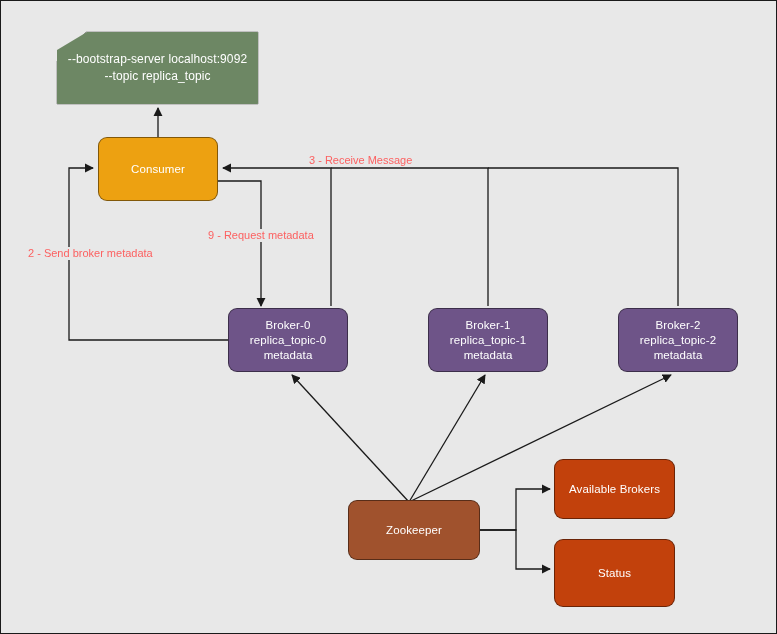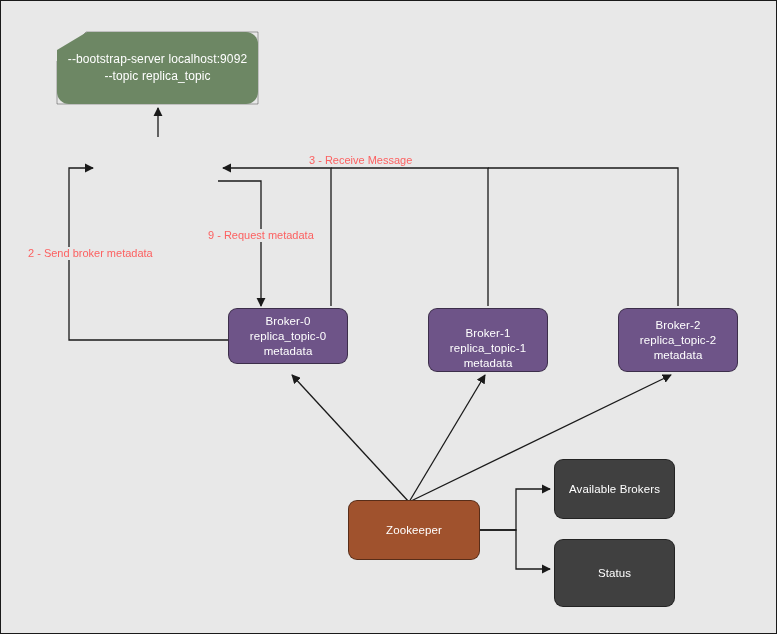--- a/index.html
+++ b/index.html
@@ -36,31 +36,31 @@
     font-size: 11.5px;
     line-height: 15px;
     border: 1px solid rgba(0,0,0,0.45);
     letter-spacing: 0.1px;
   }
   .node.rounded { border-radius: 9px; }
 
   .node-command {
     background: #6d8764;
     border: none;
-    border-radius: 12px;
+    border-radius: 1px;
     padding: 4px 8px;
     line-height: 17px;
     font-size: 12px;
     clip-path: polygon(30px 0, 100% 0, 100% 100%, 0 100%, 0 18px);
   }
 
   .node-consumer { background: #eda111; }
   .node-broker   { background: #72588f; background-color: #6e5488; }
   .node-zk       { background: #a0522d; }
-  .node-blue     { background: #404040; }
+  .node-blue     { background: #c2410c; }
 
   .edge-label {
     position: absolute;
     color: #fc6161;
     font-size: 11px;
     white-space: nowrap;
     background: #e8e8e8;
     padding: 0 3px;
     line-height: 13px;
   }
@@ -100,28 +100,31 @@
     </g>
 
     <path d="M 85,31 L 257,31 L 257,103 L 56,103 L 56,60 Z" fill="none" stroke="rgba(0,0,0,0.35)" stroke-width="1"></path>
   </svg>
 
   <div class="node node-command" style="left:56px; top:31px; width:201px; height:72px; flex-direction:column;">
     <div>--bootstrap-server localhost:9092</div>
     <div>--topic replica_topic</div>
   </div>
 
+  <div class="node rounded node-consumer" style="left:97px; top:136px; width:120px; height:64px;">
+    <span>Consumer</span>
+  </div>
 
-  <div class="node rounded node-broker" style="left:227px; top:307px; width:120px; height:56px; flex-direction:column;">
+  <div class="node rounded node-broker" style="left:227px; top:307px; width:120px; height:64px; flex-direction:column;">
     <div>Broker-0</div>
     <div>replica_topic-0</div>
     <div>metadata</div>
   </div>
 
-  <div class="node rounded node-broker" style="left:427px; top:307px; width:120px; height:64px; flex-direction:column;justify-content:flex-end;">
+  <div class="node rounded node-broker" style="left:427px; top:307px; width:120px; height:64px; flex-direction:column;">
     <div>Broker-1</div>
     <div>replica_topic-1</div>
     <div>metadata</div>
   </div>
 
   <div class="node rounded node-broker" style="left:617px; top:307px; width:120px; height:64px; flex-direction:column;">
     <div>Broker-2</div>
     <div>replica_topic-2</div>
     <div>metadata</div>
   </div>

